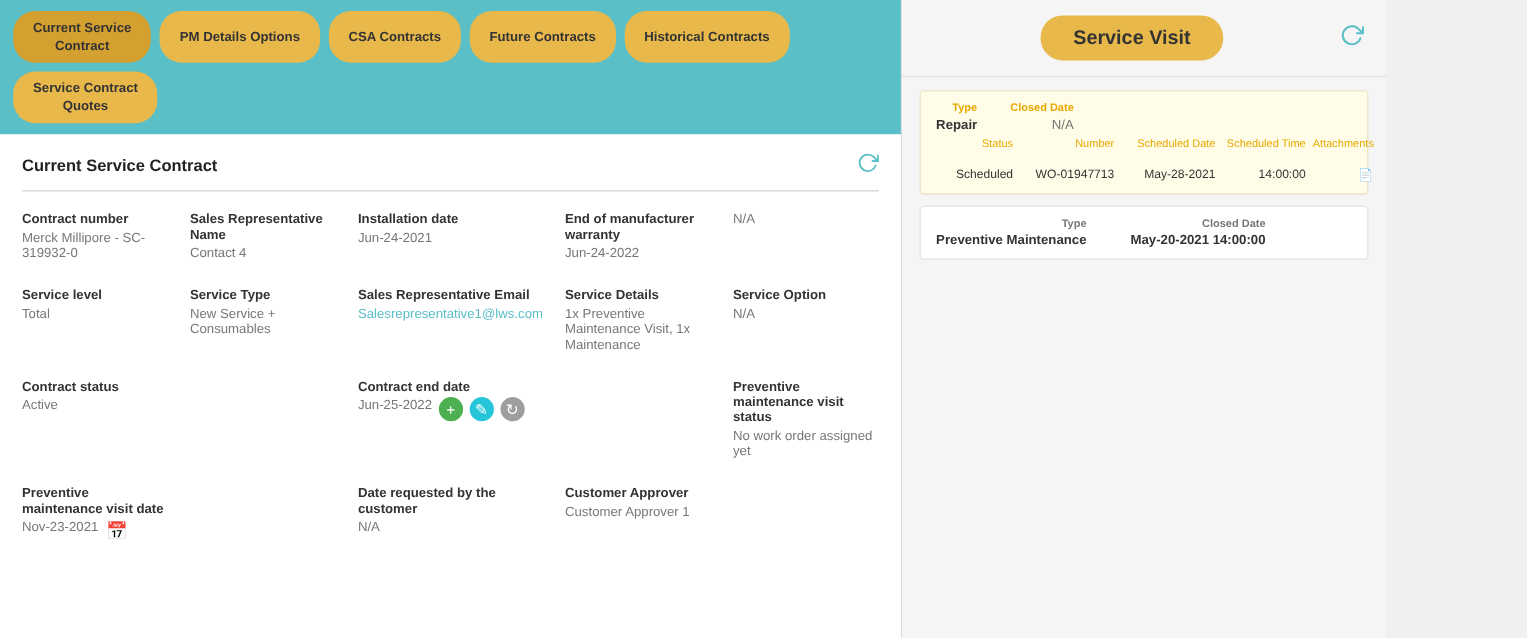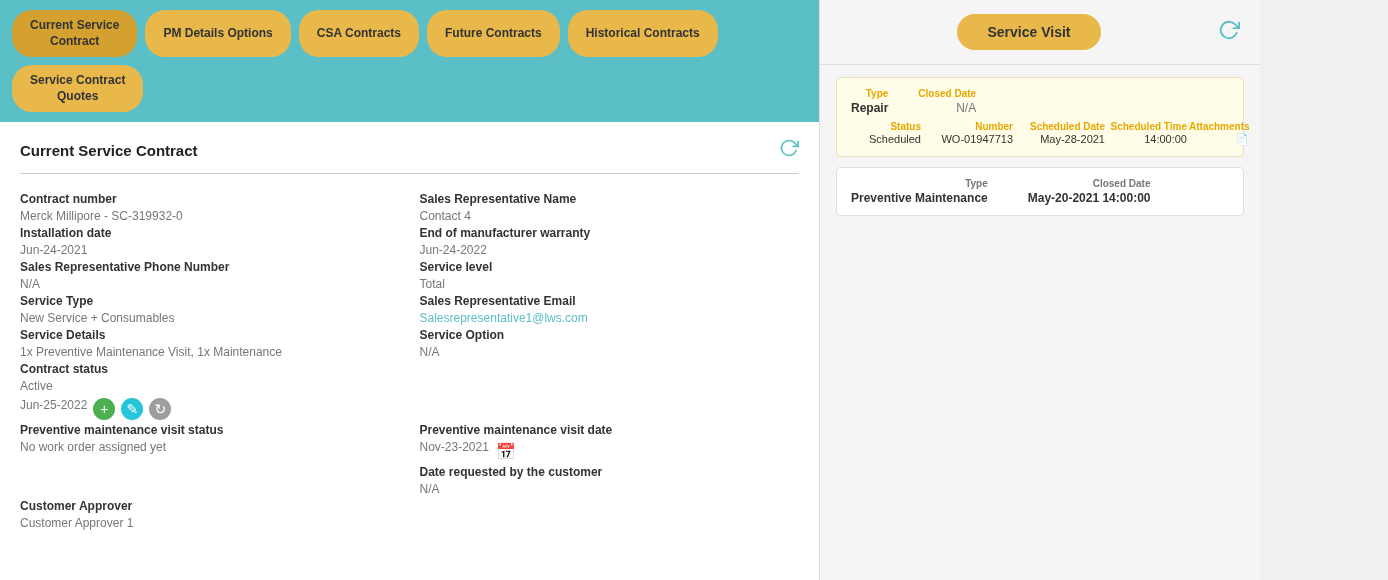--- a/index.html
+++ b/index.html
@@ -71,22 +71,22 @@
     .refresh-icon-btn {
       background: none;
       border: none;
       cursor: pointer;
       color: #5bbfc7;
       font-size: 18px;
     }
 
     .fields-grid {
       display: grid;
-      grid-template-columns: 1fr 1fr;
-      gap: 3px 20px;
+      grid-template-columns: 1fr 1fr 1fr 1fr 1fr;
+      gap: 24px 20px;
     }
 
     .field-item {}
 
     .field-label {
       font-size: 12px;
       font-weight: 600;
       color: #333;
       margin-bottom: 3px;
     }
@@ -139,21 +139,21 @@
       background: #f5f5f5;
       border-bottom: 1px solid #ddd;
     }
 
     .service-visit-btn {
       background: #e8b84b;
       color: #333;
       border: none;
       border-radius: 20px;
       padding: 10px 30px;
-      font-size: 14px;
+      font-size: 18px;
       font-weight: 700;
       cursor: pointer;
     }
 
     .right-refresh-btn {
       background: none;
       border: none;
       cursor: pointer;
       color: #5bbfc7;
       font-size: 20px;
@@ -194,21 +194,21 @@
     }
 
     .card-field-value.light {
       color: #777;
       font-weight: 400;
     }
 
     .card-table-header {
       color: #e8a800;
       font-size: 10px;
-      font-weight: 700;
+      font-weight: 400;
     }
 
     .card-table-cell {
       color: #333;
       font-size: 11px;
     }
 
     .table-grid {
       display: grid;
       grid-template-columns: 70px 90px 90px 80px 60px;
@@ -269,21 +269,20 @@
         <div class="field-item">
           <div class="field-label">Installation date</div>
           <div class="field-value">Jun-24-2021</div>
         </div>
 
         <div class="field-item">
           <div class="field-label">End of manufacturer warranty</div>
           <div class="field-value">Jun-24-2022</div>
         </div>
         <div class="field-item">
-          <div class="field-label">Sales Representative Phone Number</div>
           <div class="field-value">N/A</div>
         </div>
         <div class="field-item">
           <div class="field-label">Service level</div>
           <div class="field-value">Total</div>
         </div>
 
         <div class="field-item">
           <div class="field-label">Service Type</div>
           <div class="field-value">New Service + Consumables</div>
@@ -301,20 +300,21 @@
           <div class="field-label">Service Option</div>
           <div class="field-value">N/A</div>
         </div>
         <div class="field-item">
           <div class="field-label">Contract status</div>
           <div class="field-value">Active</div>
         </div>
         <div></div>
 
         <div class="field-item">
+          <div class="field-label">Contract end date</div>
           <div class="inline-actions">
             <span class="field-value">Jun-25-2022</span>
             <button class="action-icon green" title="Add">+</button>
             <button class="action-icon teal" title="Edit">✎</button>
             <button class="action-icon gray" title="Renew">↻</button>
           </div>
         </div>
         <div></div>
 
         <div class="field-item">
@@ -371,21 +371,21 @@
         </div>
 
         <div class="table-grid">
           <div class="card-table-header">Status</div>
           <div class="card-table-header">Number</div>
           <div class="card-table-header">Scheduled Date</div>
           <div class="card-table-header">Scheduled Time</div>
           <div class="card-table-header">Attachments</div>
         </div>
 
-        <div class="table-grid" style="margin-top:1px;">
+        <div class="table-grid" style="margin-top:16px;">
           <div class="card-table-cell">Scheduled</div>
           <div class="card-table-cell">WO-01947713</div>
           <div class="card-table-cell">May-28-2021</div>
           <div class="card-table-cell">14:00:00</div>
           <div class="card-table-cell" style="cursor:pointer;">📄</div>
         </div>
       </div>
 
       <div class="service-card-white">
         <div class="card-row-pair">

